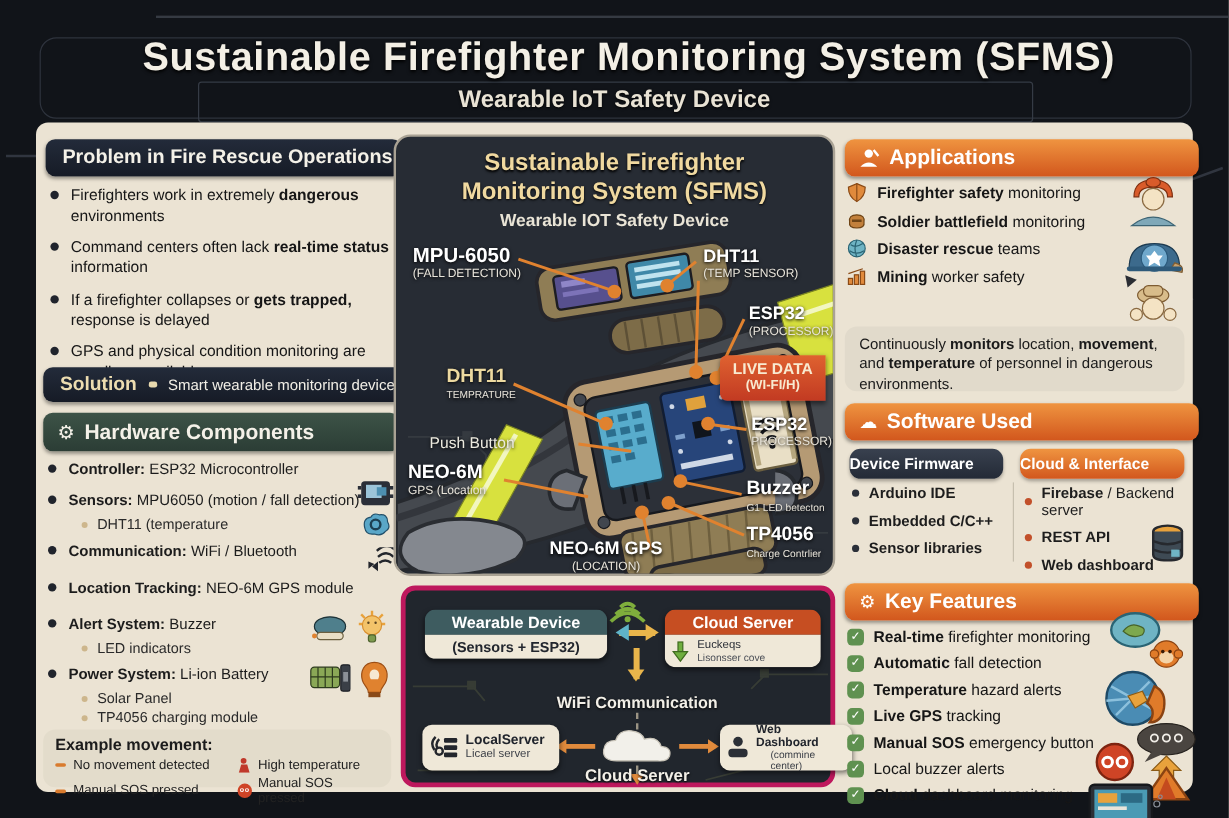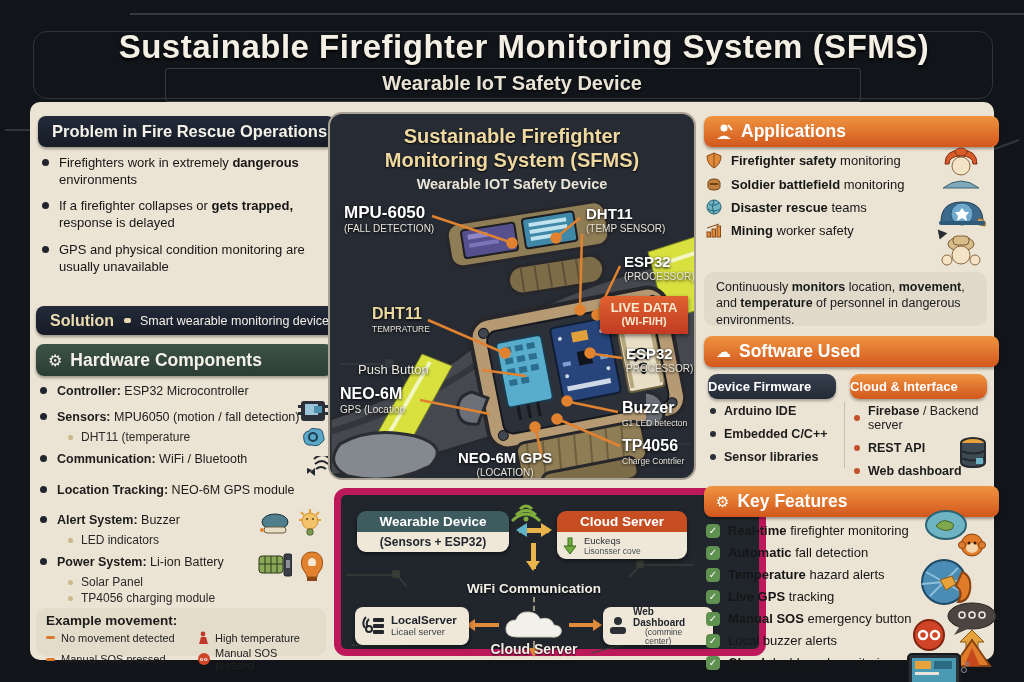--- a/index.html
+++ b/index.html
@@ -54,21 +54,21 @@
   .dlab{position:absolute;text-shadow:0 1px 3px #000;line-height:1.05;}
   .dlab .m{font-weight:bold;color:#fff;font-size:15px;display:block;}
   .dlab .s{color:#e8e4da;font-size:10px;display:block;margin-top:2px;}
   .dlab.cream .m{color:#ecd9a0;}
   .dlab.right{text-align:left;}
   .live{position:absolute;right:6px;top:182px;width:88px;height:38px;background:linear-gradient(180deg,#df6230,#c23a22);
         border-radius:6px 0 0 6px;color:#f8ead0;text-align:center;padding-top:4px;box-sizing:border-box;box-shadow:0 2px 4px rgba(0,0,0,.5);}
   .live .m{font-size:13px;font-weight:bold;display:block;}
   .live .s{font-size:11px;font-weight:bold;display:block;}
   
-  .fpanel{position:absolute;left:304px;top:386px;width:432px;height:168px;background:#21262d;border-radius:12px;border:7px solid #be185d;box-sizing:border-box;}
+  .fpanel{position:absolute;left:304px;top:386px;width:362px;height:168px;background:#21262d;border-radius:12px;border:4px solid #be185d;box-sizing:border-box;}
   .fbox{position:absolute;border-radius:9px;overflow:hidden;box-shadow:0 2px 4px rgba(0,0,0,.5);}
   .fbox .fh{color:#fff;font-weight:bold;font-size:13.5px;text-align:center;padding:3px 0;}
   .fbox .fb{background:#efe8d8;text-align:center;font-size:12px;font-weight:bold;color:#22262e;padding:3px 6px;}
   .fh.teal{background:#3e5c60;}
   .fh.red{background:#c64e22;}
   .smallbox{position:absolute;background:#efe8d8;border-radius:8px;display:flex;align-items:center;padding:3px 6px;box-sizing:border-box;box-shadow:0 2px 4px rgba(0,0,0,.5);}
   .smallbox .tt{font-size:11.5px;font-weight:bold;color:#20242c;line-height:1.1;display:block;}
   .smallbox .ts{font-size:9.5px;color:#3a3e46;line-height:1.1;display:block;}
   .flabel{position:absolute;color:#f2efe7;font-weight:bold;text-align:center;text-shadow:0 1px 2px #000;}
   .arrow-h{position:absolute;height:5px;background:#e9b54b;}
@@ -133,20 +133,24 @@
   <div class="bar dark problem-hdr">
     <span class="t">Problem in Fire Rescue Operations</span>
   </div>
   <div class="plist">
     <div class="pitem">
         <span class="pdot"></span>
         <span><span>Firefighters work in extremely </span><span class="b">dangerous</span><span> environments</span></span>
       </div>
     <div class="pitem">
         <span class="pdot"></span>
+        <span><span>Command centers often lack </span><span class="b">real-time status</span><span> information</span></span>
+      </div>
+    <div class="pitem">
+        <span class="pdot"></span>
         <span><span>If a firefighter collapses or </span><span class="b">gets trapped,</span><span> response is delayed</span></span>
       </div>
     <div class="pitem">
         <span class="pdot"></span>
         <span><span>GPS and physical condition monitoring are usually unavailable</span></span>
       </div>
   </div>
 
   <div class="bar dark solution">
     <span class="sol-label">Solution</span>

